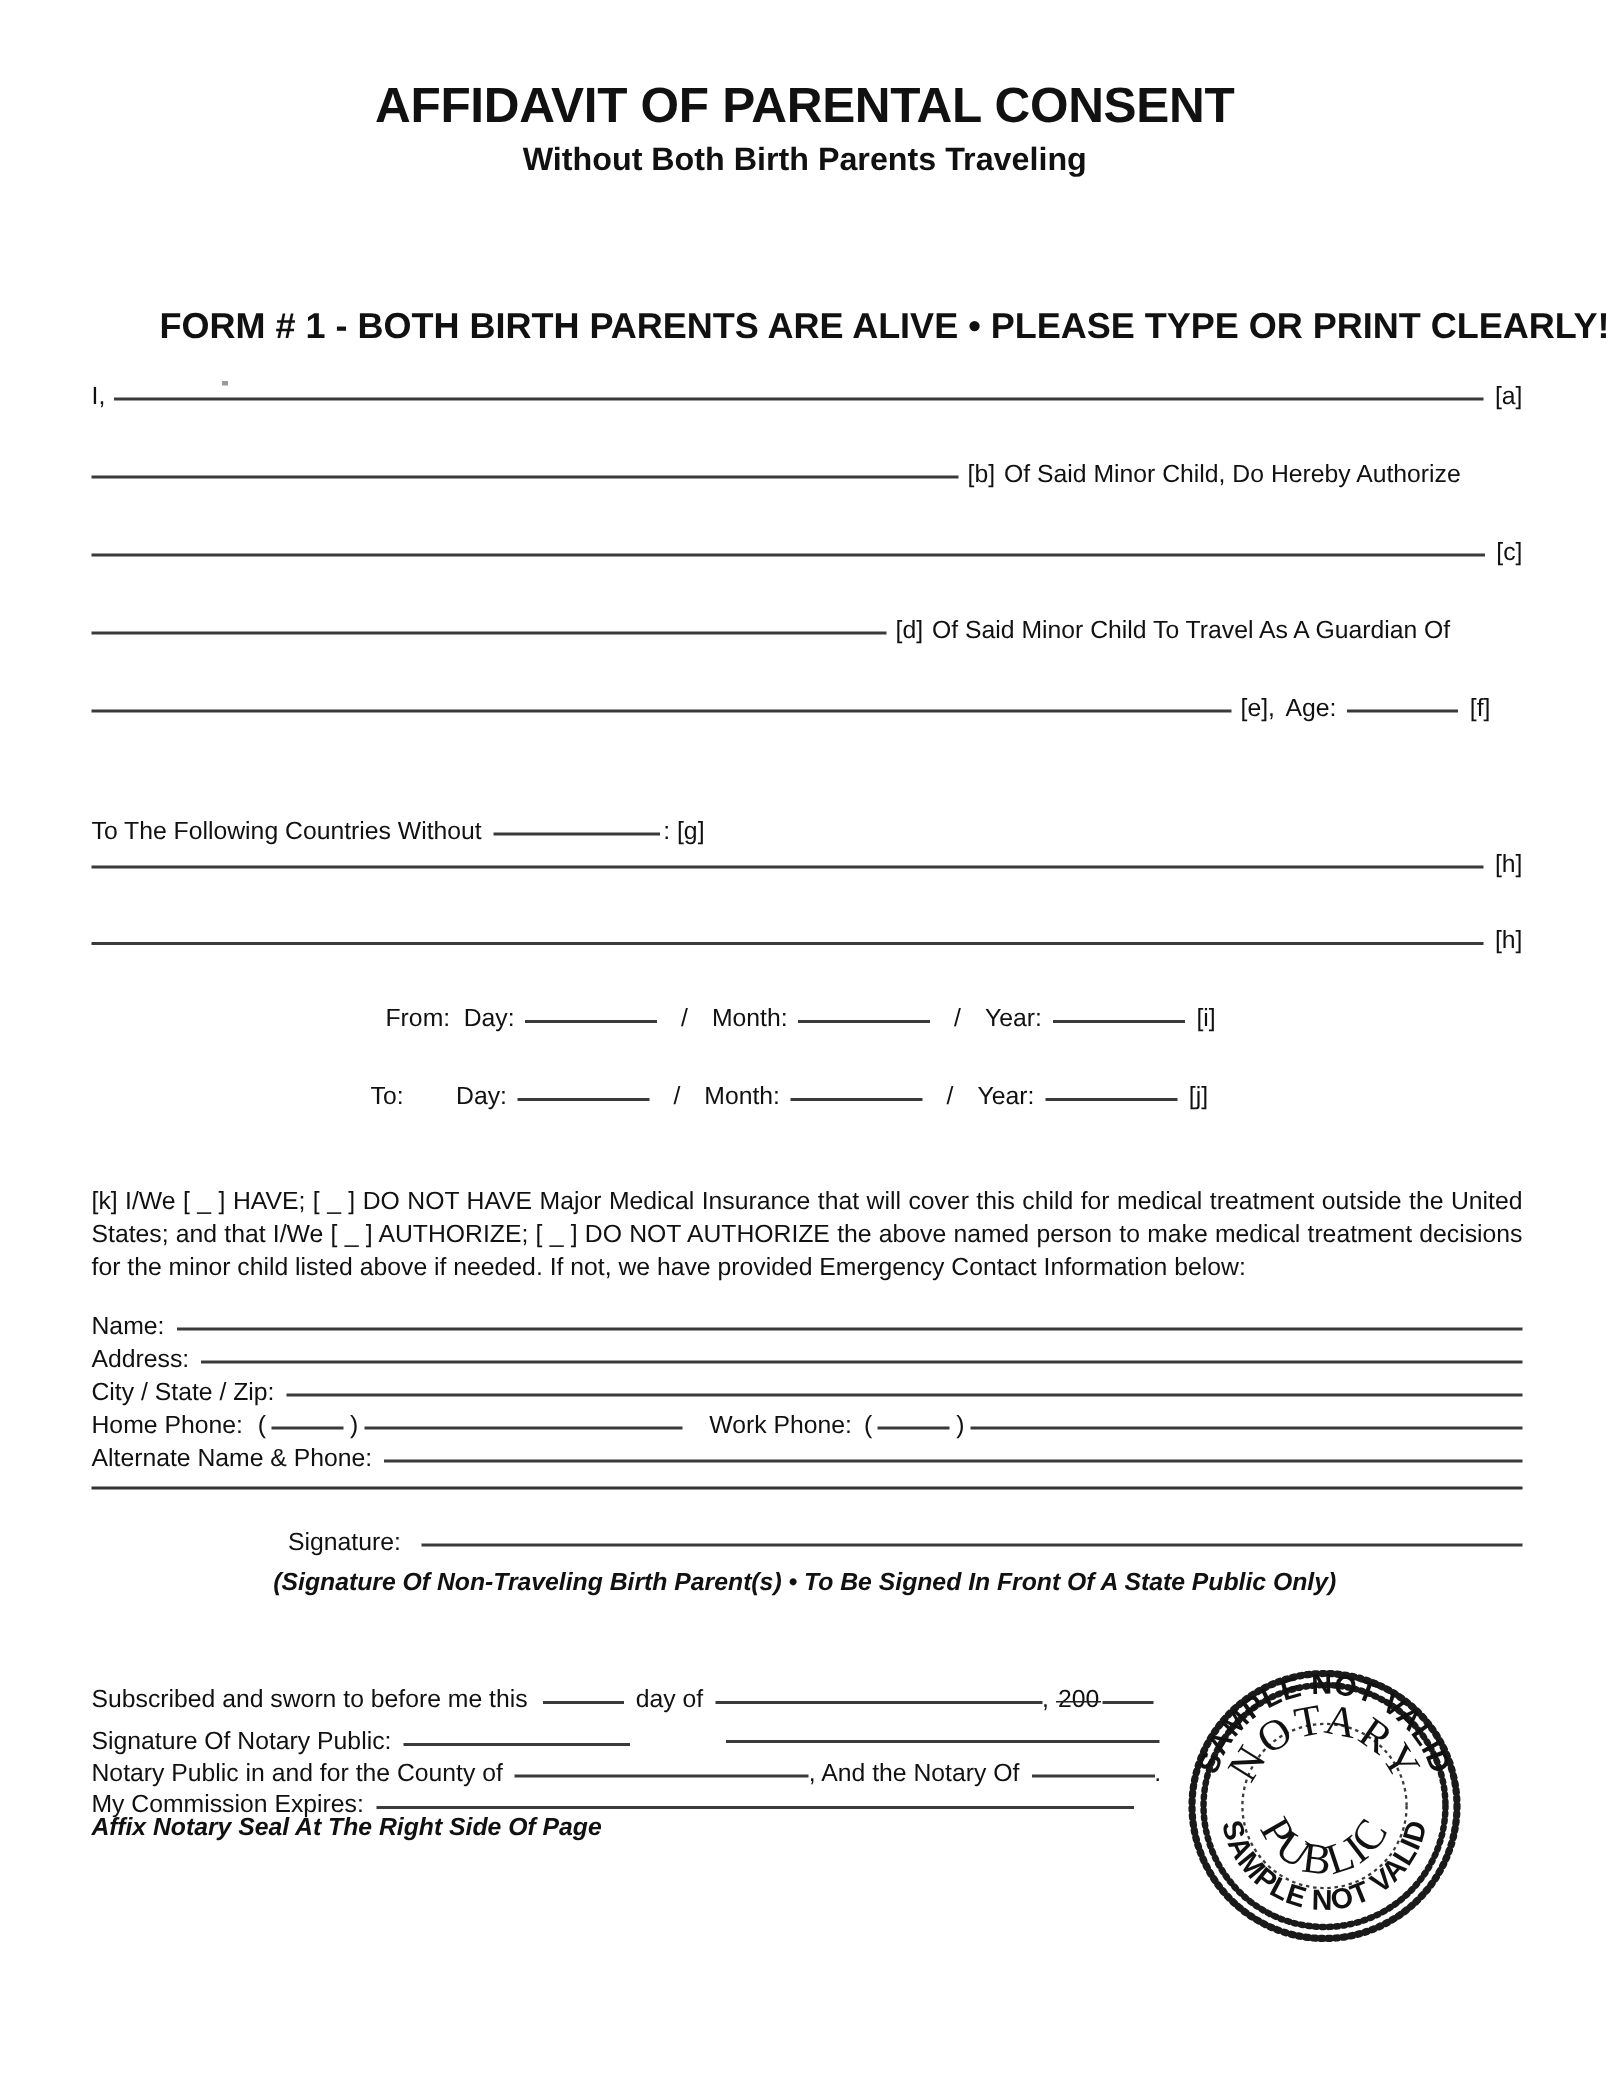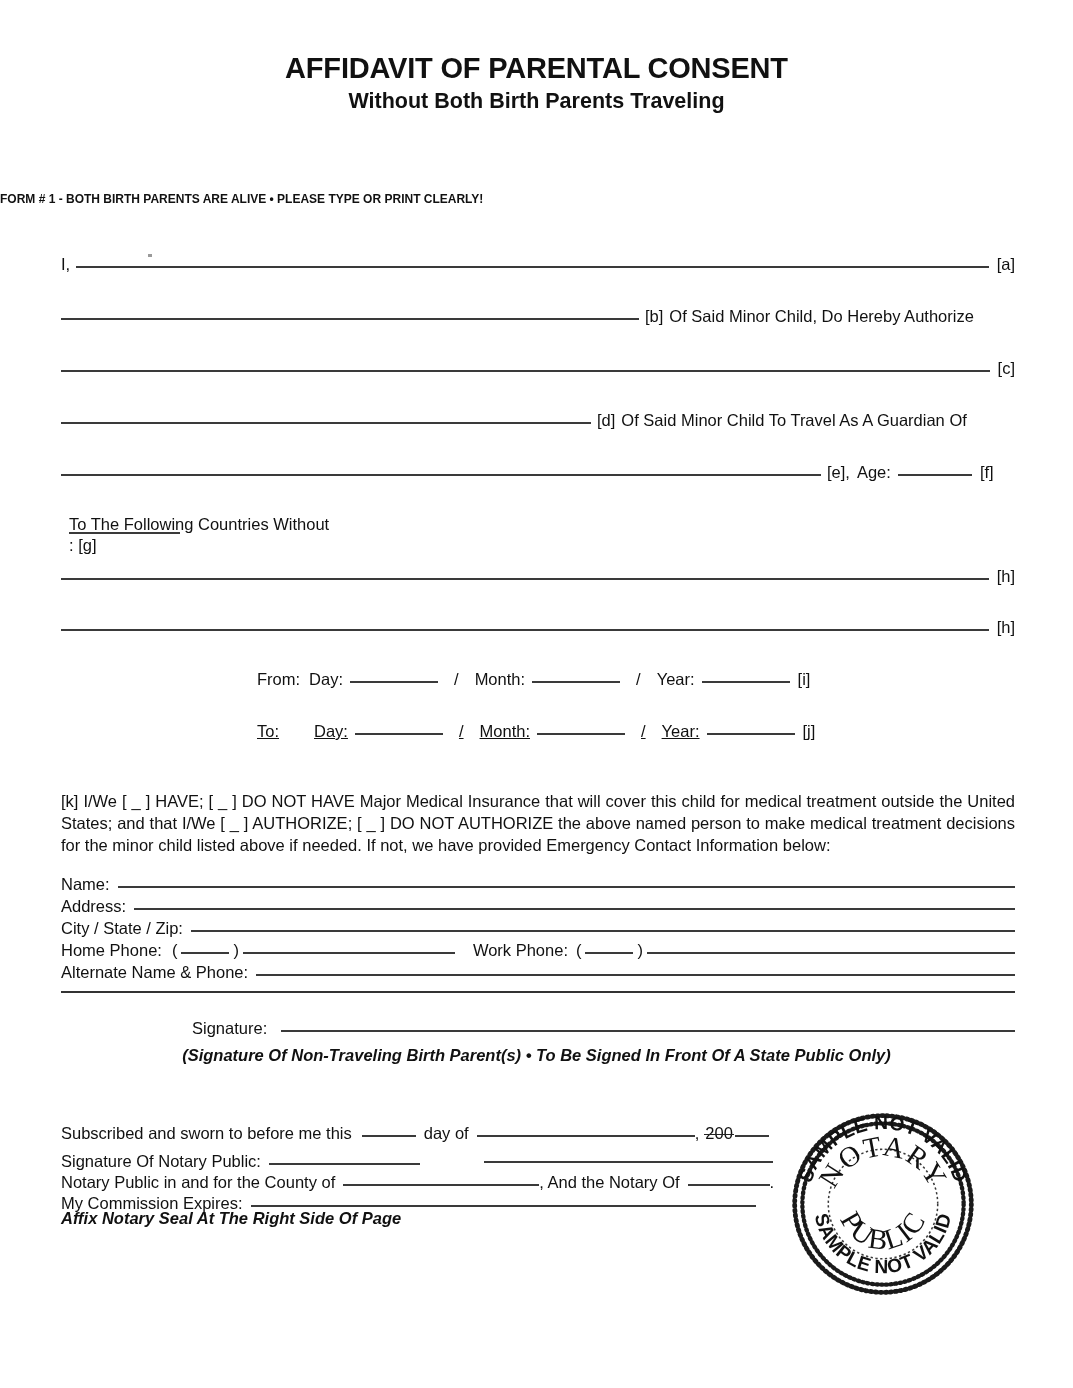--- a/index.html
+++ b/index.html
@@ -24,44 +24,44 @@
   }
 
   
   .title-block {
     position: absolute;
     left: 0; right: 0;
     top: 52px;
     text-align: center;
   }
   .doc-title {
-    font-size: 29px;
+    font-size: 33px;
     font-weight: bold;
     letter-spacing: -0.2px;
     line-height: 1.12;
     margin: 0;
   }
   .doc-sub1 {
     font-size: 21.5px;
     font-weight: bold;
     margin: 9px 0 0 0;
     line-height: 1.2;
   }
   .doc-sub2 {
     font-size: 21.5px;
     font-weight: bold;
     margin: 5px 0 0 0;
     line-height: 1.2;
   }
   .form-note {
     position: absolute;
     left: 0; right: 0;
-    top: 192px;
-    text-align: left;
-    font-size: 12px;
+    top: 204px;
+    text-align: right;
+    font-size: 24px;
     font-weight: bold;
   }
 
   
   .row {
     position: absolute;
     display: flex;
     align-items: baseline;
     font-size: 16.5px;
     white-space: nowrap;
@@ -209,21 +209,21 @@
   </div>
 
   <div class="row" style="left:61px; top:463px; width:954px;">
     <span class="rule" style="width:760px;"></span>
     <span class="tag" style="margin-left:6px;">[e],</span>
     <span style="margin-left:7px;">Age:</span>
     <span class="rule" style="width:74px; margin-left:7px;"></span>
     <span class="tag">[f]</span>
   </div>
 
-  <div class="row" style="left:61px; top:515px;flex-direction:column;">
+  <div class="row" style="left:61px; top:545px;">
     <span>To The Following Countries Without</span>
     <span class="rule" style="width:111px; margin-left:8px;"></span>
     <span style="margin-left:2px;">: [g]</span>
   </div>
 
   <div class="row" style="left:61px; top:567px; width:954px;">
     <span class="rule rule-grow"></span>
     <span class="tag">[h]</span>
   </div>
   <div class="row" style="left:61px; top:618px; width:954px;">
@@ -237,21 +237,21 @@
     <span class="rule" style="width:88px; margin-left:7px;"></span>
     <span style="margin-left:16px;">/</span>
     <span style="margin-left:16px;">Month:</span>
     <span class="rule" style="width:88px; margin-left:7px;"></span>
     <span style="margin-left:16px;">/</span>
     <span style="margin-left:16px;">Year:</span>
     <span class="rule" style="width:88px; margin-left:7px;"></span>
     <span class="tag">[i]</span>
   </div>
 
-  <div class="row" style="left:257px; top:722px;text-decoration:underline;">
+  <div class="row" style="left:247px; top:722px;">
     <span>To:</span>
     <span style="margin-left:35px;">Day:</span>
     <span class="rule" style="width:88px; margin-left:7px;"></span>
     <span style="margin-left:16px;">/</span>
     <span style="margin-left:16px;">Month:</span>
     <span class="rule" style="width:88px; margin-left:7px;"></span>
     <span style="margin-left:16px;">/</span>
     <span style="margin-left:16px;">Year:</span>
     <span class="rule" style="width:88px; margin-left:7px;"></span>
     <span class="tag">[j]</span>

